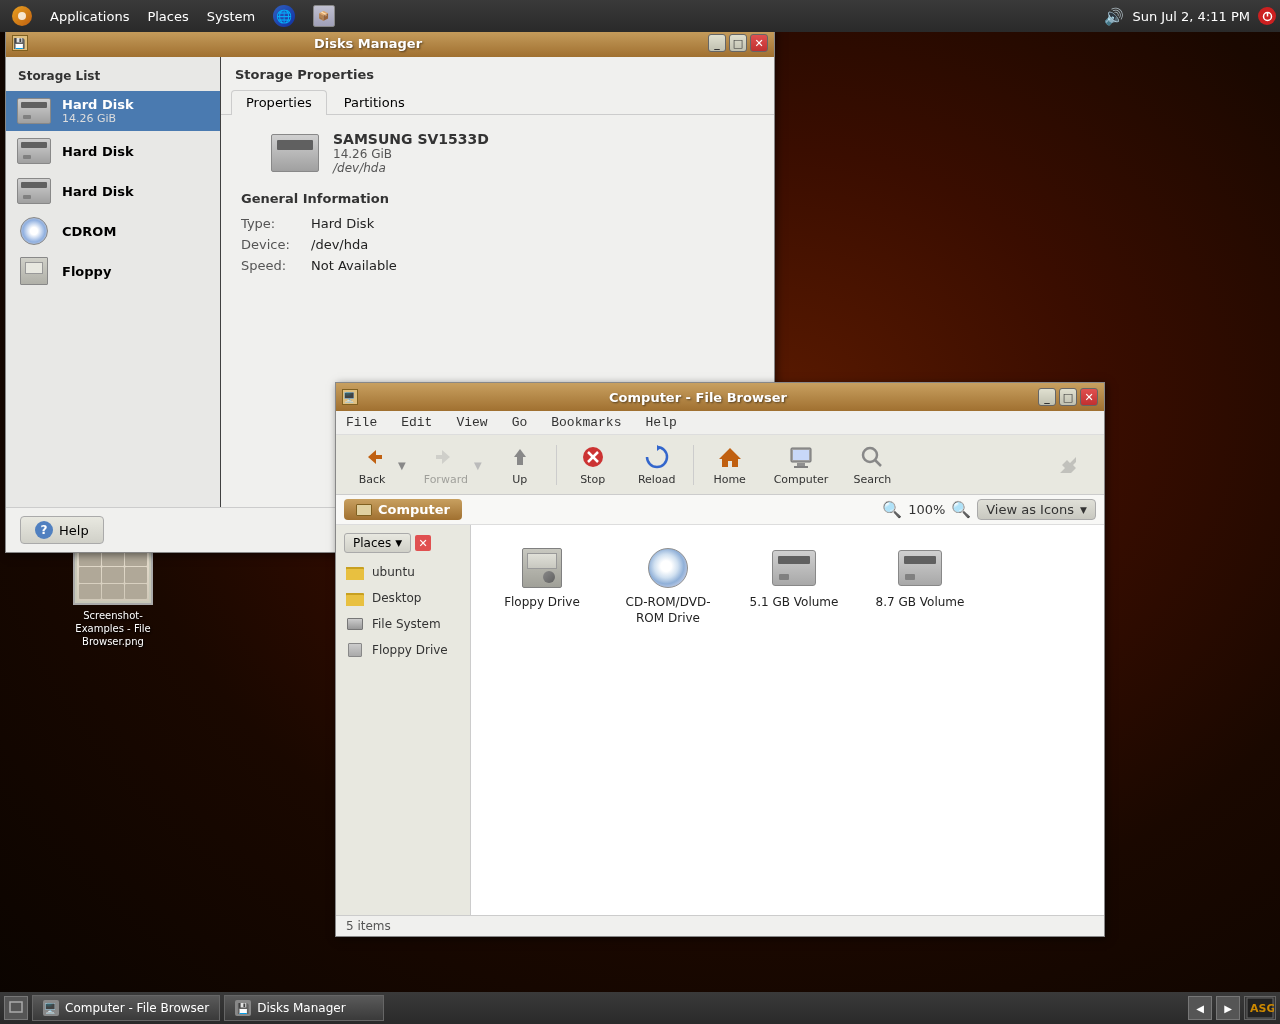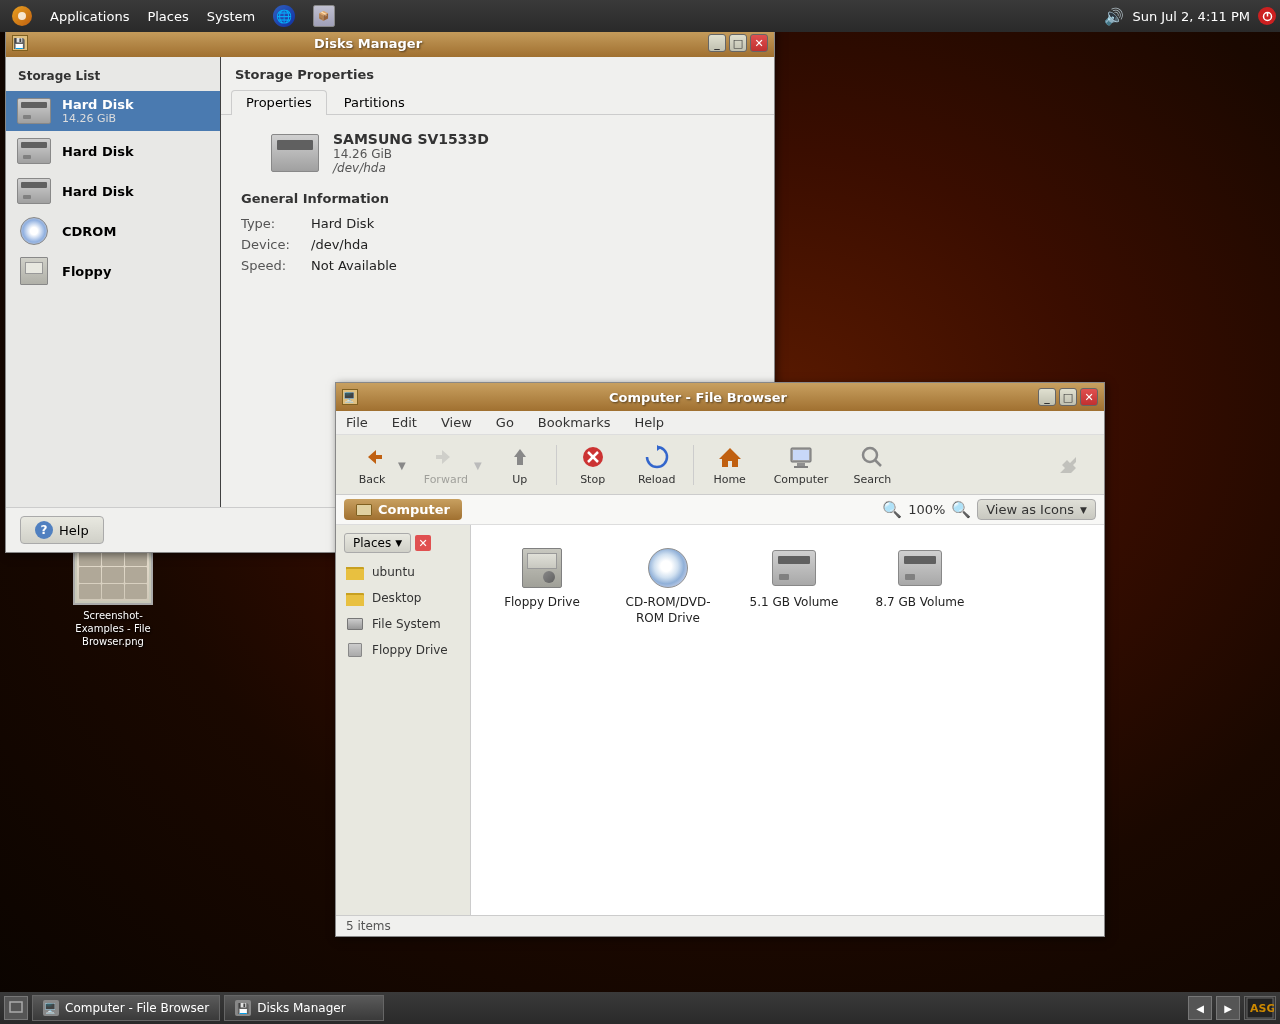--- a/index.html
+++ b/index.html
@@ -382,20 +382,21 @@
       border: 1px solid #888;
       box-shadow: 2px 2px 8px rgba(0,0,0,0.5);
     }
     .fb-menubar {
       display: flex;
       align-items: flex-start;
       padding: 2px 6px;
       background: #f0f0ee;
       border-bottom: 1px solid #ddd;
       gap: 16px;
+      font-family: Liberation Mono, monospace;
     }
     .fb-menu-item {
       font-size: 13px;
       color: #333;
       cursor: pointer;
       padding: 2px 4px;
     }
     .fb-toolbar {
       display: flex;
       align-items: center;

